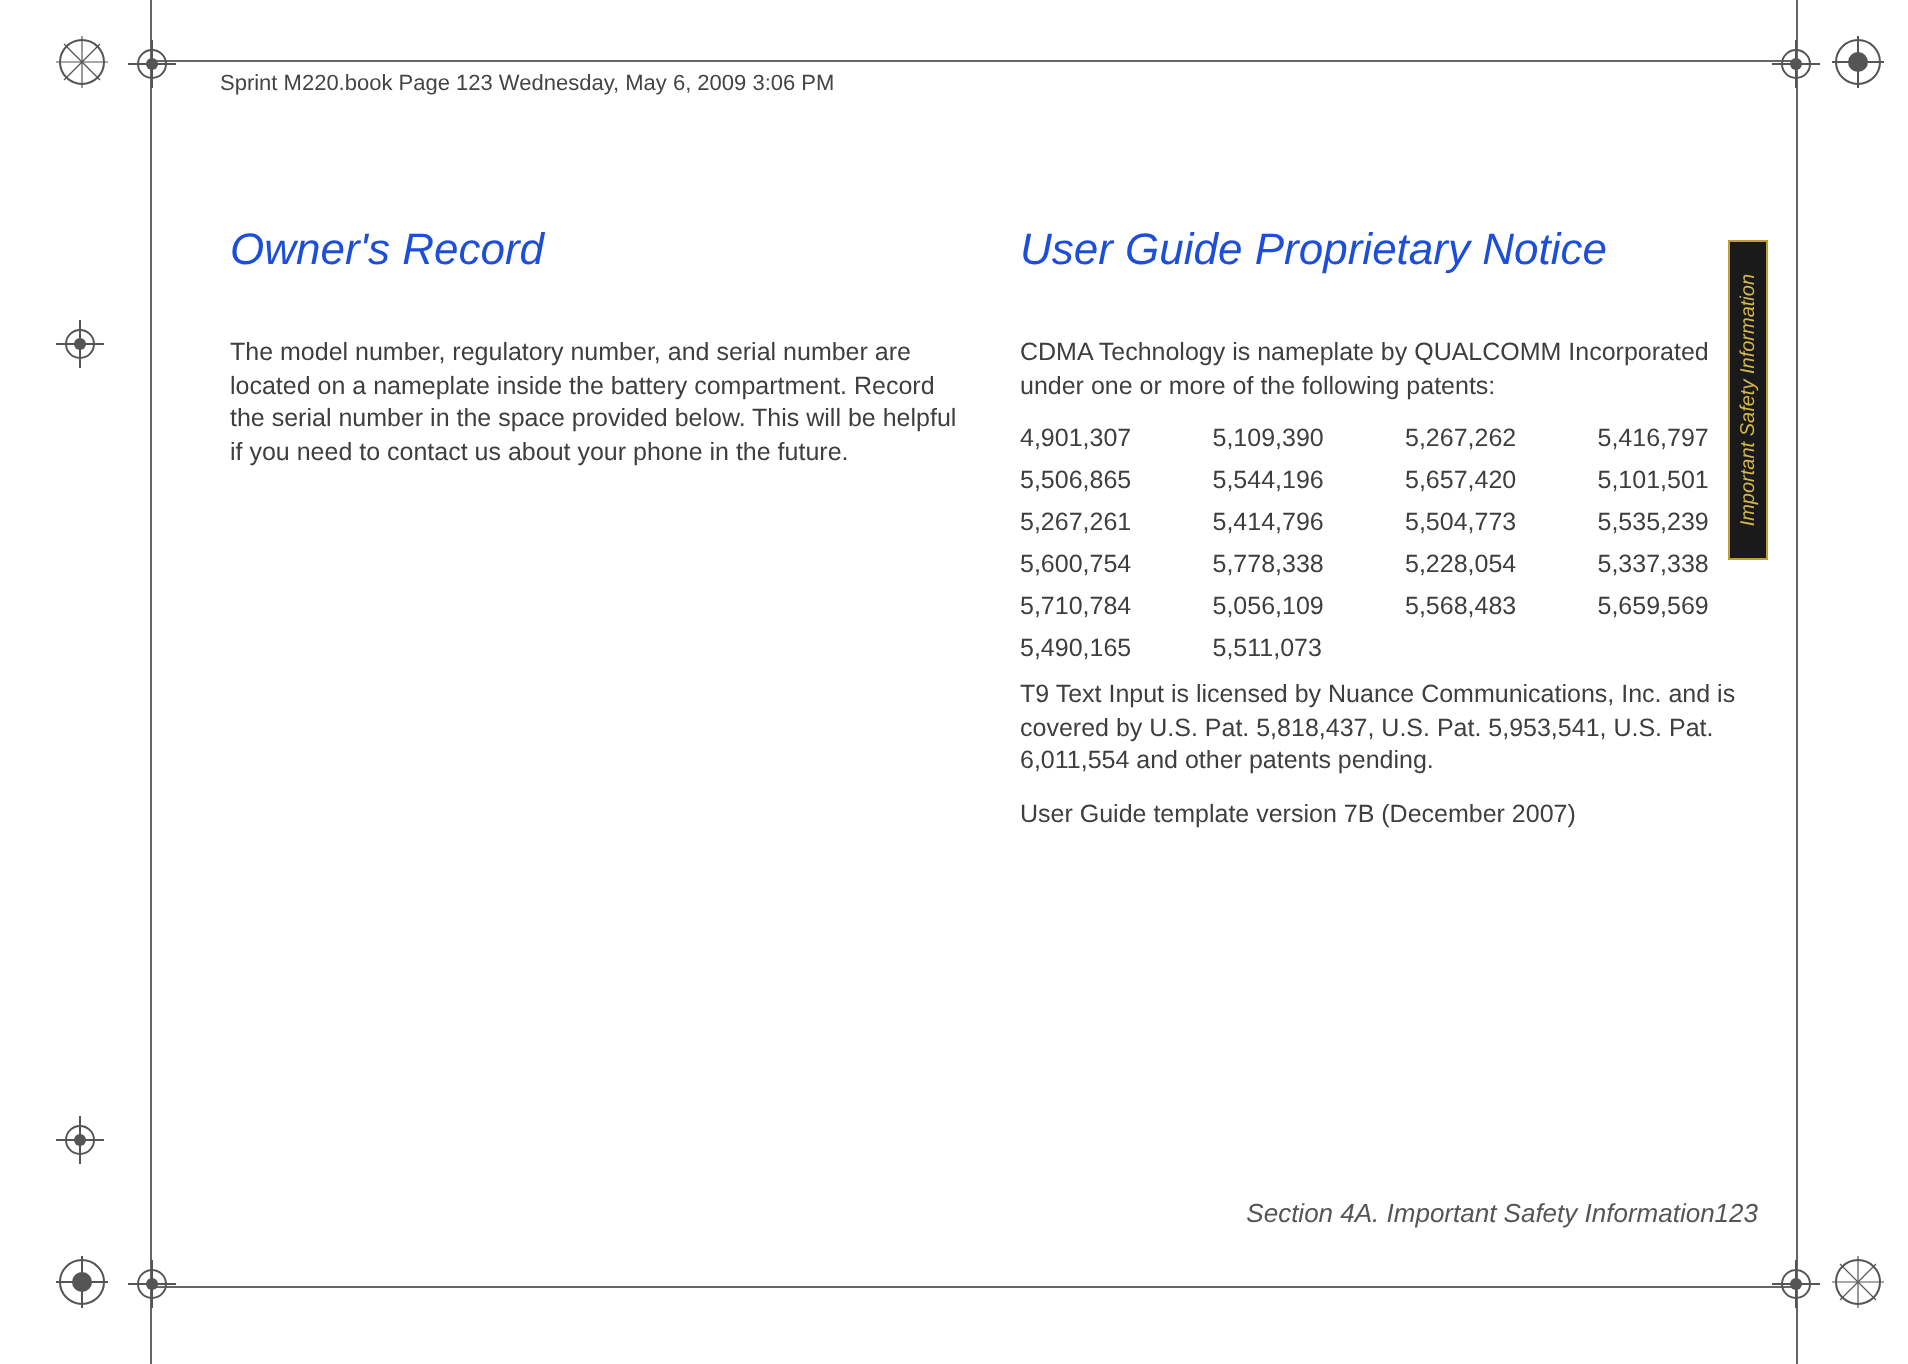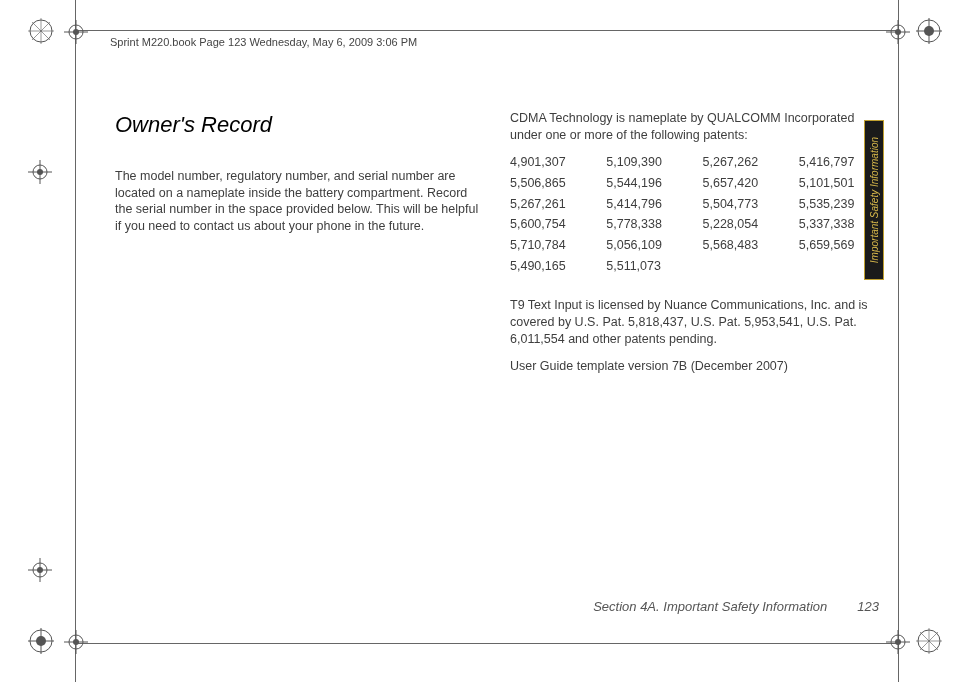--- a/index.html
+++ b/index.html
@@ -25,41 +25,40 @@
     left: 115px; top: 110px;
     width: 760px;
     display: flex;
     gap: 30px;
   }
   .col { flex: 1 1 50%; font-size: 12.5px; color: #3e3e3e; line-height: 1.35; }
   .col h2 {
     font-style: italic;
     font-weight: normal;
     font-size: 22px;
-    color: #000000;
+    color: #1d4ed8;
     margin-bottom: 28px;
   }
   .col p { margin-bottom: 10px; }
 
   .patent-grid {
     display: grid;
     grid-template-columns: repeat(4, 1fr);
     column-gap: 20px;
     row-gap: 4px;
-    margin-bottom: 22px;
+    margin-bottom: 6px;
   }
   .patent-cell { font-size: 12.5px; color: #3e3e3e; }
 
   .footer {
     position: absolute;
     right: 75px;
     bottom: 68px;
     display: flex;
     align-items: baseline;
-    gap: 30px;
     font-style: italic;
     color: #555;
     font-size: 13px;
   }
   .footer .page { font-style: italic; }
 
   .side-tab {
     position: absolute;
     right: 70px;
     top: 120px;
@@ -178,20 +177,21 @@
       <line x1="0" y1="12" x2="24" y2="12" stroke="#555"></line>
     </svg>
 </div>
 
 <div class="content">
   <div class="col">
     <h2>Owner's Record</h2>
     <p>The model number, regulatory number, and serial number are located on a nameplate inside the battery compartment. Record the serial number in the space provided below. This will be helpful if you need to contact us about your phone in the future.</p>
   </div>
   <div class="col">
+    <h2>User Guide Proprietary Notice</h2>
     <p>CDMA Technology is nameplate by QUALCOMM Incorporated under one or more of the following patents:</p>
     <div class="patent-grid" id="patent-grid">
         <div class="patent-cell">4,901,307</div>
         <div class="patent-cell">5,109,390</div>
         <div class="patent-cell">5,267,262</div>
         <div class="patent-cell">5,416,797</div>
         <div class="patent-cell">5,506,865</div>
         <div class="patent-cell">5,544,196</div>
         <div class="patent-cell">5,657,420</div>
         <div class="patent-cell">5,101,501</div>

